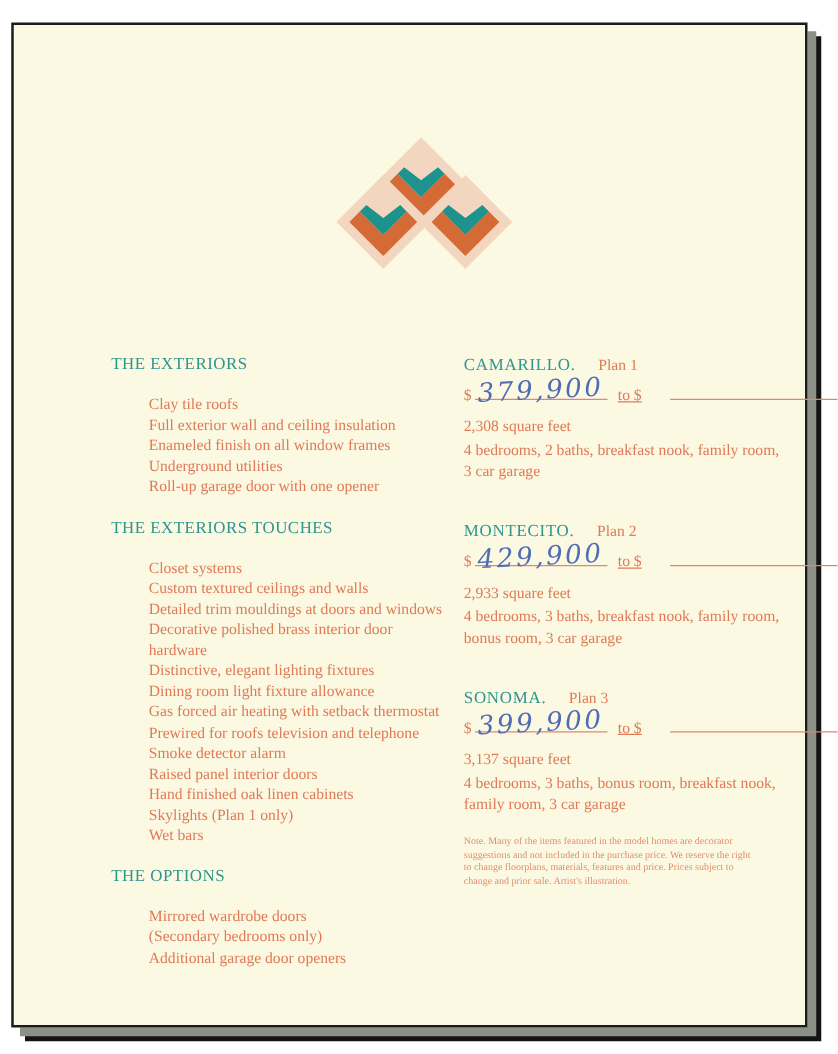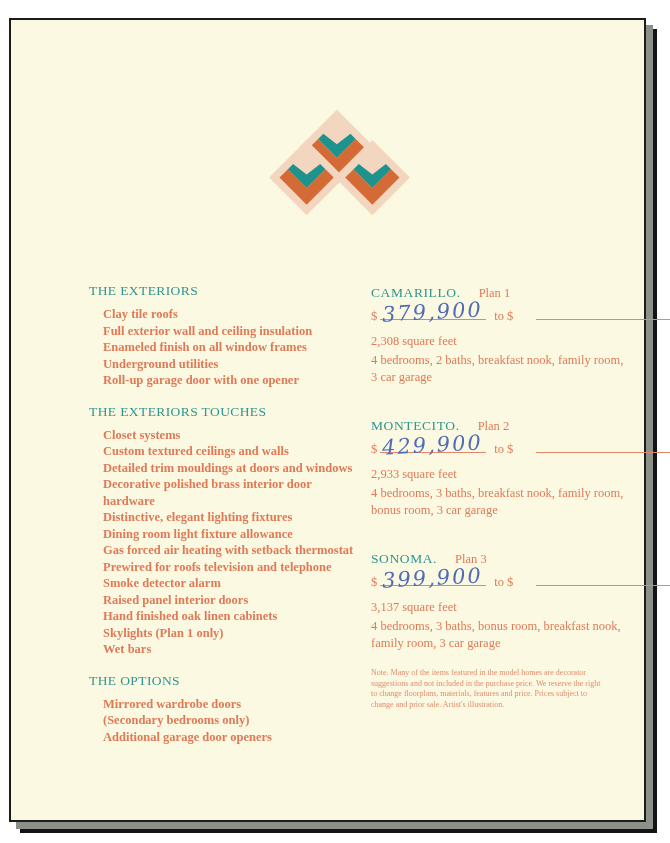--- a/index.html
+++ b/index.html
@@ -22,38 +22,38 @@
   .logo{position:absolute;left:256px;top:88px;width:146px;height:110px;}
   
   .left-col{position:absolute;left:78px;top:263px;width:292px;}
   .section{margin:0 0 15px 0;}
   .section-heading{
     margin:0 0 7px 0;
     font-size:13.5px;font-weight:normal;
     letter-spacing:0.4px;
     color:#2e968e;
   }
-  .feature-list{list-style:none;margin:0;padding:0 0 0 14px;font-weight:bold;}
+  .feature-list{list-style:none;margin:16px;padding:0 0 0 14px;}
   .feature-list li{
     font-size:12.5px;line-height:16.5px;
     color:#df7a57;
     white-space:pre-line;
   }
   
   .right-col{position:absolute;left:360px;top:263px;width:278px;}
   .plan{margin:0;}
   .plan + .plan{margin-top:30px;}
   .plan-header{height:18px;}
   .plan-name{
     font-size:13.5px;color:#2e968e;letter-spacing:0.6px;
   }
   .plan-label{font-size:12.5px;color:#df7a57;margin-left:14px;}
   .price-row{height:22px;white-space:nowrap;margin-top:2px;}
   .dollar,.to-dollar{font-size:12.5px;color:#df7a57;}
-  .to-dollar{margin:0 20px 0 8px;}
+  .to-dollar{margin:0 20px 0 8px;text-decoration:underline;}
   .price-underline{
     display:inline-block;width:106px;height:16px;
     border-bottom:1.5px solid #e2876a;
     position:relative;vertical-align:baseline;margin-left:3px;
   }
   .price-underline.blank{width:150px;}
   .handwriting{
     position:absolute;left:2px;bottom:-5px;
     font-family:"DejaVu Serif",serif;
     font-style:italic;

